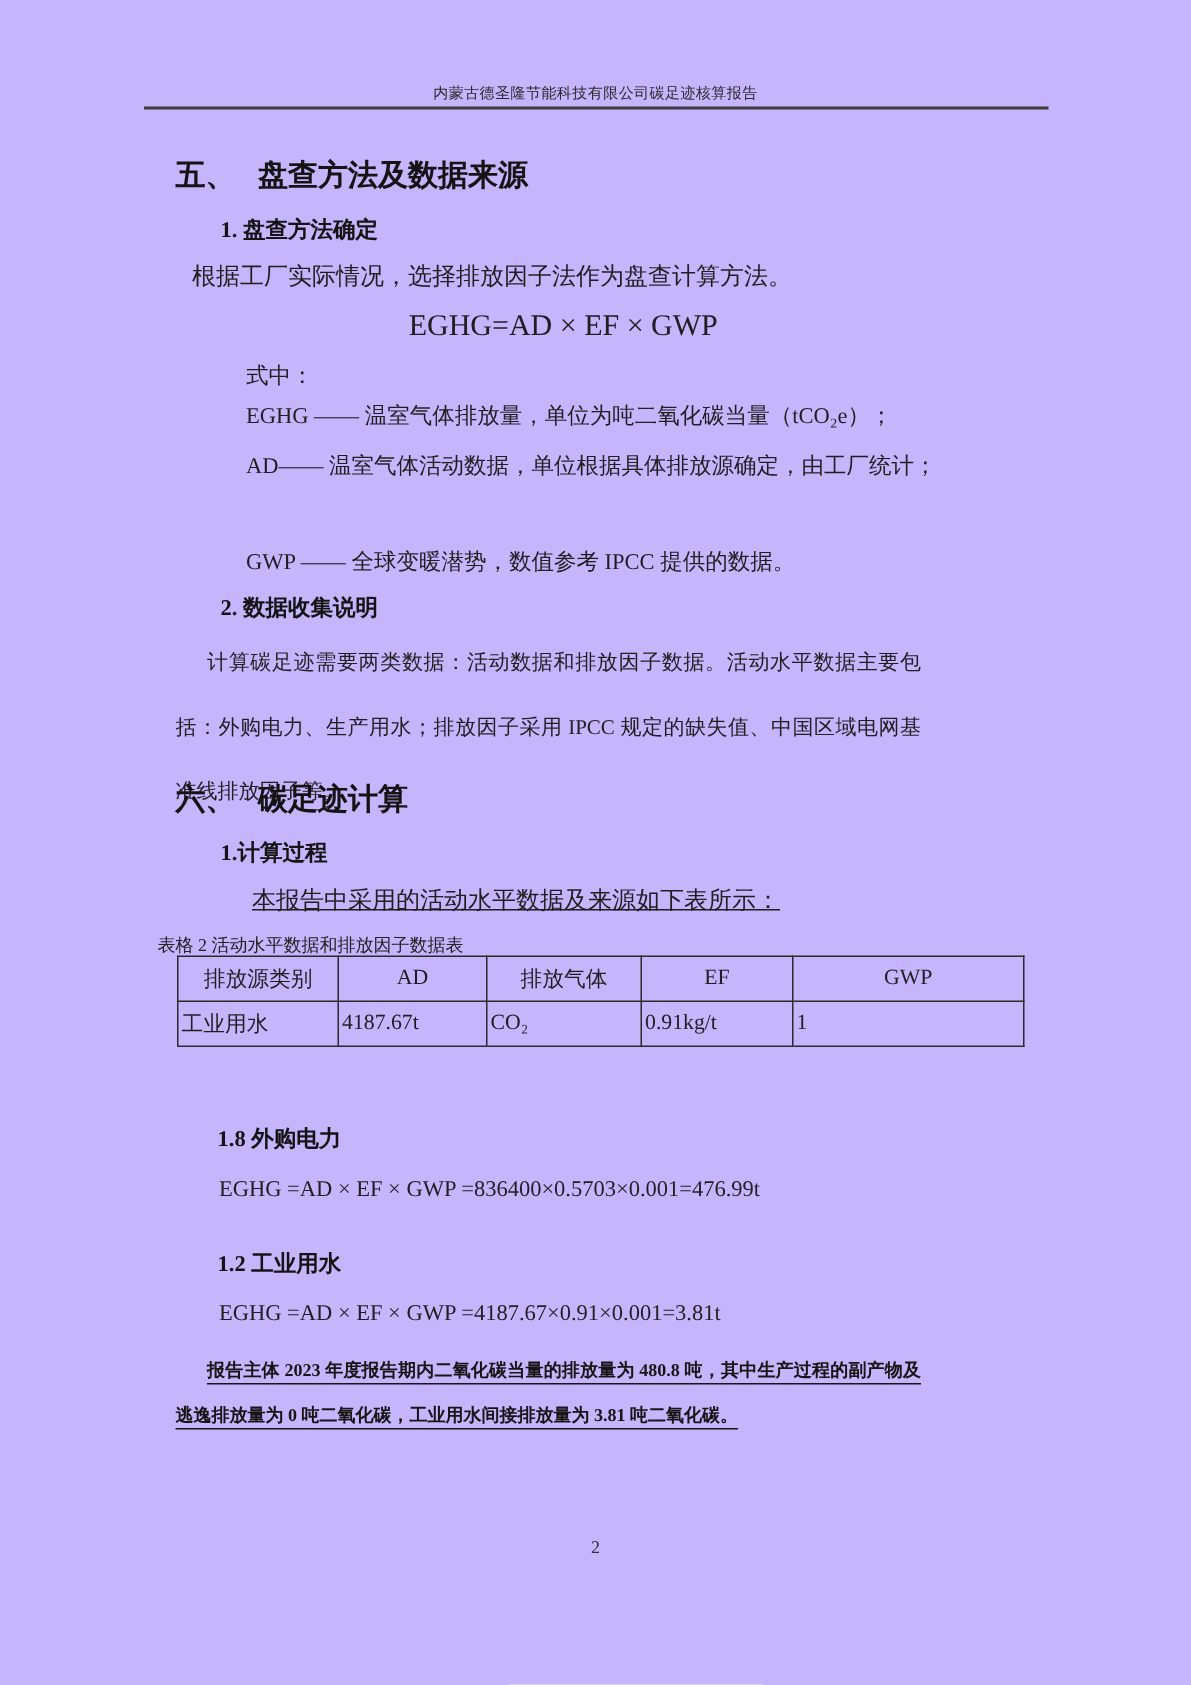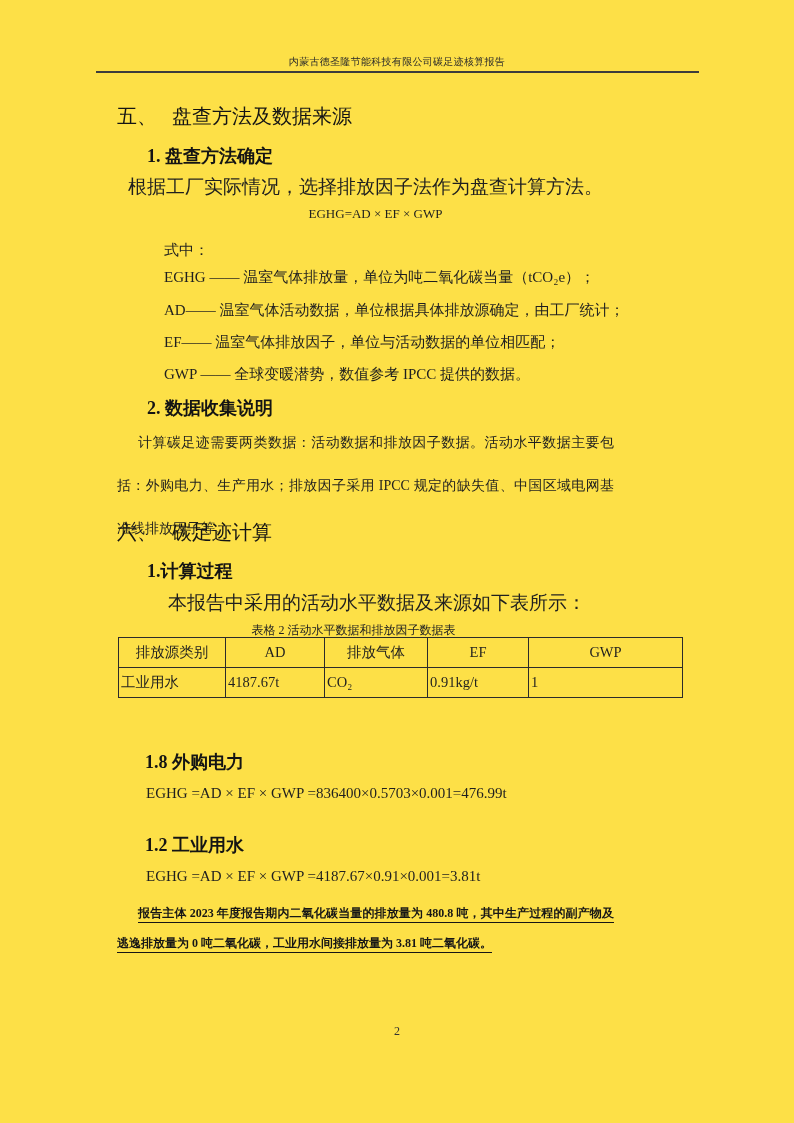--- a/index.html
+++ b/index.html
@@ -1,85 +1,84 @@
 <!DOCTYPE html>
 <html><head>
 <meta charset="utf-8">
 <style>
   html,body{margin:0;padding:0;background:#e8e8e8;}
   .page{
     position:relative;
     width:794px;height:1123px;
-    background:#fde047;
+    background:#c4b5fd;
     margin:0 auto;
     font-family:"Liberation Serif","DejaVu Serif",serif;
     color:#1f1f1f;
     overflow:hidden;
   }
   .abs{position:absolute;}
   .header-title{
     top:55px;left:0;width:794px;
     text-align:center;
     font-size:10px;
     color:#2a2a2a;
     letter-spacing:0.3px;
   }
   .header-rule{
     top:71px;left:96px;width:603px;height:2px;
     background:#3c3c3c;
   }
   .sec-heading{
     left:117px;
     font-size:20px;
-    font-weight:normal;
+    font-weight:bold;
     color:#141414;
     white-space:nowrap;
   }
   .sec-num{display:inline-block;width:55px;}
   .sub-heading{
     left:147px;
-    font-size:18px;
+    font-size:15px;
     font-weight:bold;
     color:#141414;
     white-space:nowrap;
   }
   .body-line{
     left:117px;
-    font-size:19px;
+    font-size:16px;
     white-space:nowrap;
   }
   .body-par{
     left:117px;
     width:497px;
     font-size:14px;
     line-height:43px;
     text-align:justify;
   }
   .indent-sm{text-indent:11px;}
   .indent-md{text-indent:21px;}
   .def-line{
     left:119px;
     font-size:15px;
     white-space:nowrap;
     margin-left:45px;
   }
   .formula-center{
     left:117px;width:497px;
     text-align:center;
-    font-size:13px;
+    font-size:20px;
     transform:translateX(10px);
   }
   .formula-line{
     left:146px;
     font-size:15px;
     white-space:nowrap;
   }
   .table-caption{
     left:117px;width:497px;
-    text-align:center;
     font-size:12px;
     transform:translateX(-12px);
     color:#222;
   }
   table.data-table{
     position:absolute;
     top:637px;left:118px;
     border-collapse:collapse;
     table-layout:fixed;
     width:564px;
@@ -128,34 +127,33 @@
 
   <div class="abs sub-heading" style="top:144px">1. 盘查方法确定</div>
 
   <div class="abs body-line indent-sm" style="top:174px;text-indent:0;padding-left:11px;">根据工厂实际情况，选择排放因子法作为盘查计算方法。</div>
 
   <div class="abs formula-center" style="top:206px">EGHG=AD × EF × GWP</div>
 
   <div class="abs def-line" style="top:241px">式中：</div>
   <div class="abs def-line" style="top:268px">EGHG —— 温室气体排放量，单位为吨二氧化碳当量（tCO₂e）；</div>
   <div class="abs def-line" style="top:301px">AD—— 温室气体活动数据，单位根据具体排放源确定，由工厂统计；</div>
-  <div class="abs def-line" style="top:333px">EF—— 温室气体排放因子，单位与活动数据的单位相匹配；</div>
   <div class="abs def-line" style="top:365px">GWP —— 全球变暖潜势，数值参考 IPCC 提供的数据。</div>
 
   <div class="abs sub-heading" style="top:396px">2. 数据收集说明</div>
 
   <div class="abs body-par indent-md" style="top:421px">计算碳足迹需要两类数据：活动数据和排放因子数据。活动水平数据主要包括：外购电力、生产用水；排放因子采用 IPCC 规定的缺失值、中国区域电网基准线排放因子等。</div>
 
   <div class="abs sec-heading" style="top:519px">
     <span class="sec-num">六、</span><span>碳足迹计算</span>
   </div>
 
   <div class="abs sub-heading" style="top:559px">1.计算过程</div>
 
-  <div class="abs body-line" style="top:590px;padding-left:51px;">本报告中采用的活动水平数据及来源如下表所示：</div>
+  <div class="abs body-line" style="top:590px;padding-left:51px;text-decoration:underline;">本报告中采用的活动水平数据及来源如下表所示：</div>
 
   <div class="abs table-caption" style="top:622px">表格 2 活动水平数据和排放因子数据表</div>
 
   <table class="data-table">
     <colgroup>
       <col style="width:107px">
         <col style="width:99px">
         <col style="width:103px">
         <col style="width:101px">
         <col style="width:154px">

